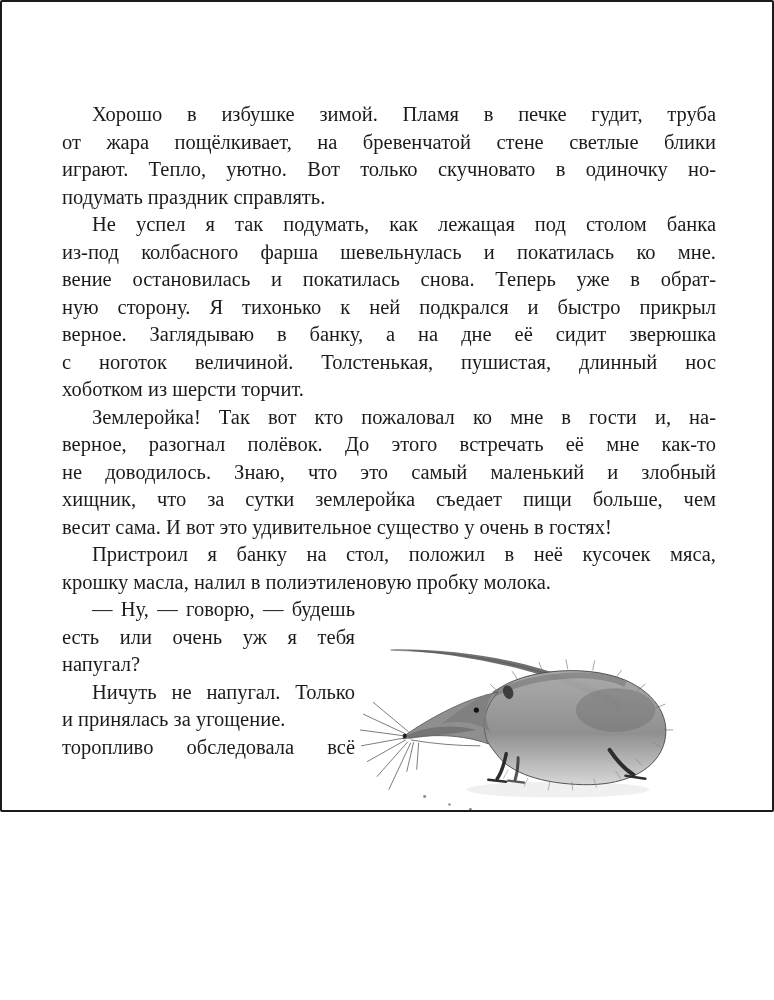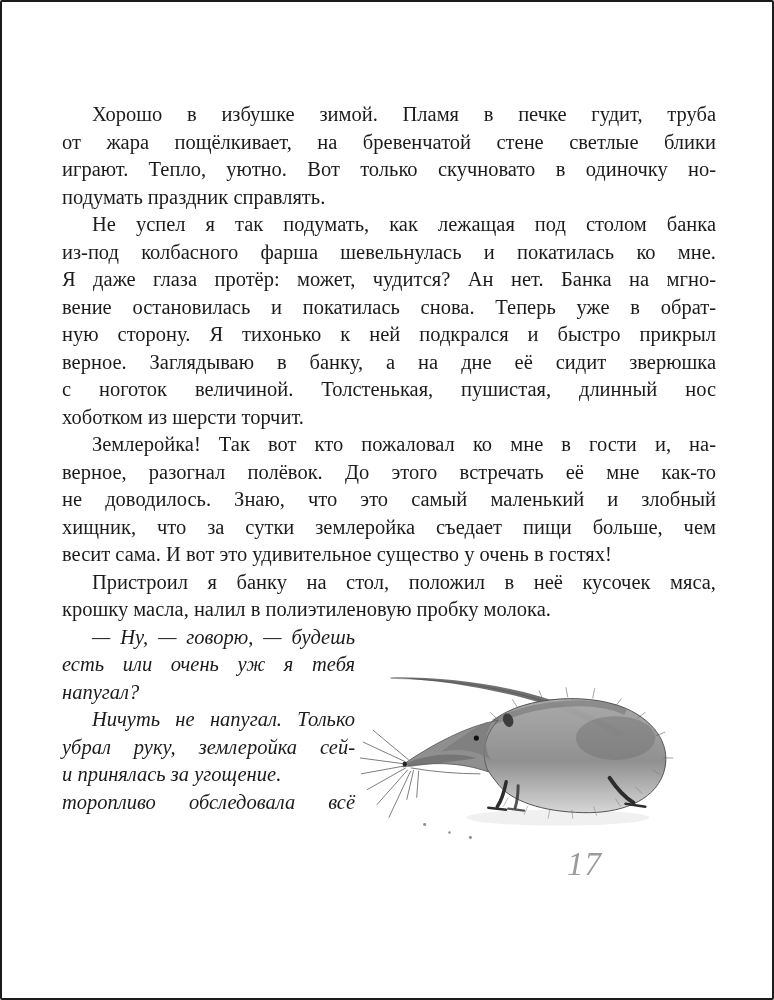--- a/index.html
+++ b/index.html
@@ -3,21 +3,21 @@
 <meta charset="utf-8">
 <style>
   html, body {
     margin: 0;
     padding: 0;
     background: #ffffff;
   }
   .book-page {
     position: relative;
     width: 774px;
-    height: 1000px;
+    height: 812px;
     box-sizing: border-box;
     background: #ffffff;
     border: 2px solid #1b1b1b;
     border-radius: 2px;
     overflow: hidden;
     font-family: "Liberation Serif", "DejaVu Serif", serif;
     color: #1b1b1b;
   }
   .text-block {
     position: absolute;
@@ -36,21 +36,20 @@
   }
   .line.first { text-indent: 30px; }
   .line.last  { text-align-last: left; }
   .bottom-row {
     display: flex;
     align-items: flex-start;
   }
   .narrow-col {
     width: 293px;
     flex: 0 0 293px;
-    font-style: italic;
   }
   .illus-col {
     flex: 1 1 auto;
     position: relative;
   }
   .illus-col svg {
     display: block;
     margin-top: 26px;
     margin-left: 4px;
   }
@@ -76,21 +75,20 @@
     <div>
         <div class="para">
           <div class="line first">Хорошо в избушке зимой. Пламя в печке гудит, труба</div>
           <div class="line">от жара пощёлкивает, на бревенчатой стене светлые блики</div>
           <div class="line">играют. Тепло, уютно. Вот только скучновато в одиночку но-</div>
           <div class="line last">подумать праздник справлять.</div>
         </div>
         <div class="para">
           <div class="line first">Не успел я так подумать, как лежащая под столом банка</div>
           <div class="line">из-под колбасного фарша шевельнулась и покатилась ко мне.</div>
-          <div class="line">Я даже глаза протёр: может, чудится? Ан нет. Банка на мгно-</div>
           <div class="line">вение остановилась и покатилась снова. Теперь уже в обрат-</div>
           <div class="line">ную сторону. Я тихонько к ней подкрался и быстро прикрыл</div>
           <div class="line">верное. Заглядываю в банку, а на дне её сидит зверюшка</div>
           <div class="line">с ноготок величиной. Толстенькая, пушистая, длинный нос</div>
           <div class="line last">хоботком из шерсти торчит.</div>
         </div>
         <div class="para">
           <div class="line first">Землеройка! Так вот кто пожаловал ко мне в гости и, на-</div>
           <div class="line">верное, разогнал полёвок. До этого встречать её мне как-то</div>
           <div class="line">не доводилось. Знаю, что это самый маленький и злобный</div>
@@ -104,21 +102,20 @@
       </div>
 
     <div class="bottom-row">
       <div class="narrow-col">
           <div class="para">
             <div class="line first">— Ну, — говорю, — будешь</div>
             <div class="line last">есть или очень уж я тебя напугал?</div>
           </div>
           <div class="para">
             <div class="line first">Ничуть не напугал. Только</div>
-            <div class="line">убрал руку, землеройка сей-</div>
             <div class="line last">и принялась за угощение.</div>
             <div class="line">торопливо обследовала всё</div>
           </div>
         </div>
 
       <div class="illus-col">
         <svg viewBox="0 0 360 195" width="358" height="195" xmlns="http://www.w3.org/2000/svg">
           <defs>
             <linearGradient id="furG" x1="0" y1="0" x2="0" y2="1">
               <stop offset="0" stop-color="#a9a9a9"></stop>

